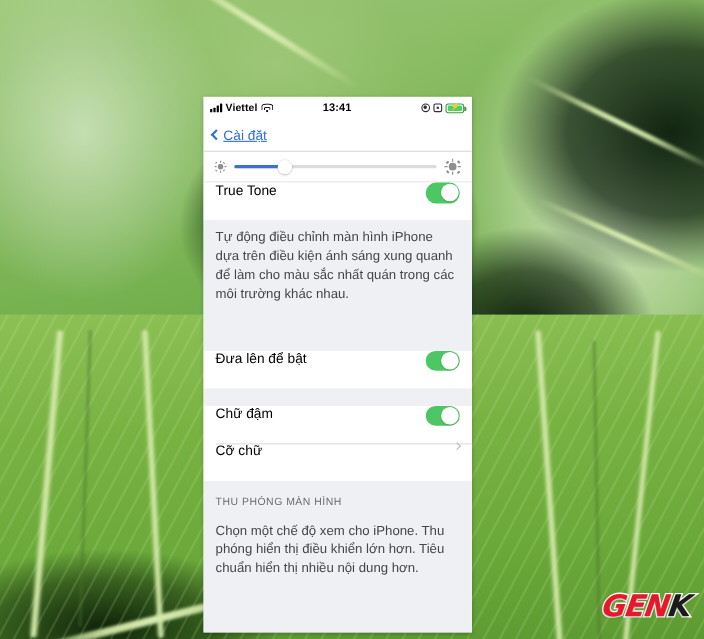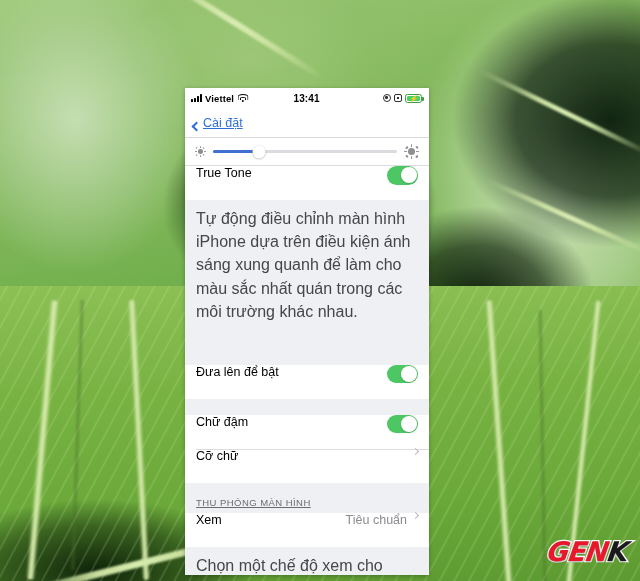--- a/index.html
+++ b/index.html
@@ -97,21 +97,21 @@
   .batt:after { content:""; position:absolute; right:-2.5px; top:2.6px; width:1.4px; height:3.5px; background:#3da03d; border-radius:0 1px 1px 0; }
   .batt i { display:block; height:100%; width:100%; background:#4cd264; border-radius:1.2px; position:relative; }
   .bolt { position:absolute; left:50%; top:50%; transform:translate(-50%,-50%); color:#fff; font-size:7px; line-height:1; }
 
   
   #navbar {
     height:30px; display:flex; align-items:center;
     background:#fff; position:relative; padding:0 8px;
     border-bottom:.5px solid #d9d9dd;
   }
-  #backbtn { display:flex; align-items:flex-end; gap:2px; color:#2f6fd8; cursor:pointer;text-decoration:underline; }
+  #backbtn { display:flex; align-items:center; gap:2px; color:#2f6fd8; cursor:pointer;text-decoration:underline; }
   .chev-back { width:7px; height:7px; border-left:2.1px solid #2f6fd8; border-bottom:2.1px solid #2f6fd8;
     transform:rotate(45deg); margin-right:1px; }
   #backlabel { font-size:12.5px; color:#2f6fd8; font-weight:500; }
   #navtitle { position:absolute; left:0; right:0; text-align:center;
     font-size:13.5px; font-weight:700; color:#000; pointer-events:none;
     padding-left:22px; }
 
   
   #content { height:437px; background:#eff0f4; overflow:hidden; }
 
@@ -149,26 +149,26 @@
 
   
   .toggle { width:31px; height:18.5px; border-radius:10px; background:#4cc764; position:relative;
     flex:0 0 auto; cursor:pointer; }
   .toggle .knob { position:absolute; right:1.4px; top:1.4px; width:15.7px; height:15.7px;
     background:#fff; border-radius:50%; box-shadow:0 .5px 1.5px rgba(0,0,0,.25); }
 
   
   .footnote {
     background:#eff0f4; padding:7px 11px 10px 11px;
-    font-size:16px; line-height:1.45; color:#464649;
+    font-size:12px; line-height:1.45; color:#464649;
   }
   .gap { background:#eff0f4; }
   .sechdr {
     background:#eff0f4; font-size:9.5px; letter-spacing:.45px; color:#6c6c70;
-    padding:14px 11px 5px 11px; font-weight:500;text-decoration:underline;
+    padding:14px 11px 5px 11px; font-weight:500;
   }
 
   
   #genk {
     position:absolute; right:12px; bottom:14px;
     font-size:27px; font-weight:800; font-style:italic;
     font-family:"DejaVu Sans", sans-serif;
     color:#e8172a; letter-spacing:-1px;
     -webkit-text-stroke:2.6px #ffffff;
     paint-order:stroke fill;
@@ -289,26 +289,19 @@
             <span class="toggle">
               <span class="knob"></span>
             </span>
           </div>
           <div class="row">
             <span class="label">Cỡ chữ</span>
             <span class="chev"></span>
           </div>
         </div>
         <div class="sechdr">THU PHÓNG MÀN HÌNH</div>
-        <div class="group">
-          <div class="row">
-            <span class="label">Xem</span>
-            <span class="value">Tiêu chuẩn</span>
-            <span class="chev"></span>
-          </div>
-        </div>
         <div class="footnote">Chọn một chế độ xem cho iPhone. Thu phóng hiển thị điều khiển lớn hơn. Tiêu chuẩn hiển thị nhiều nội dung hơn.</div>
       </div>
 
   </div>
 </div>
 
 <div id="genk"><span>GEN</span><span class="k">K</span></div>
 
 </body></html>

